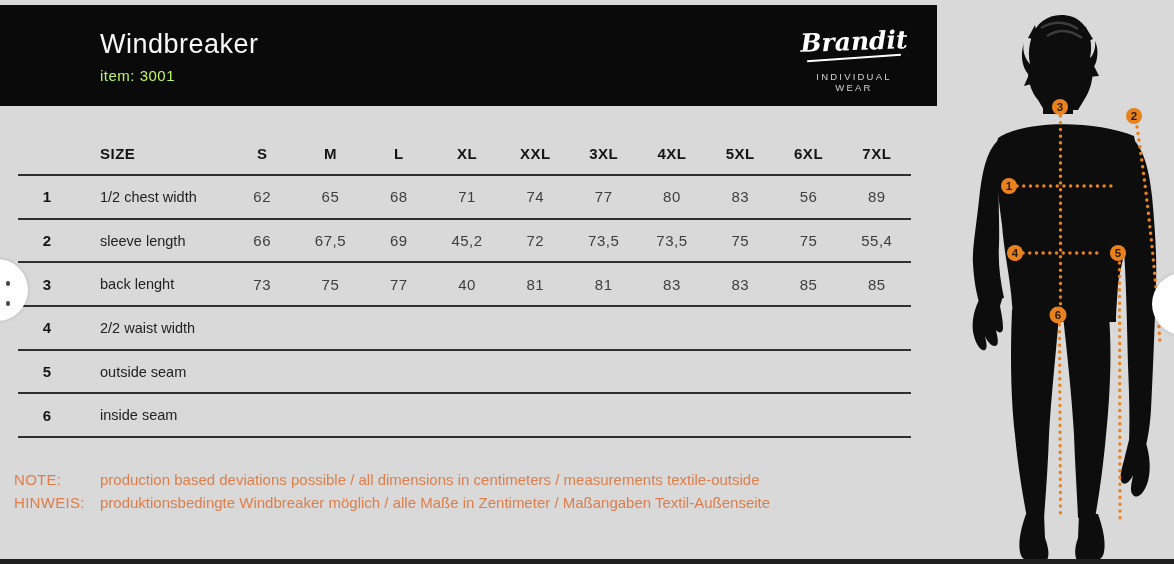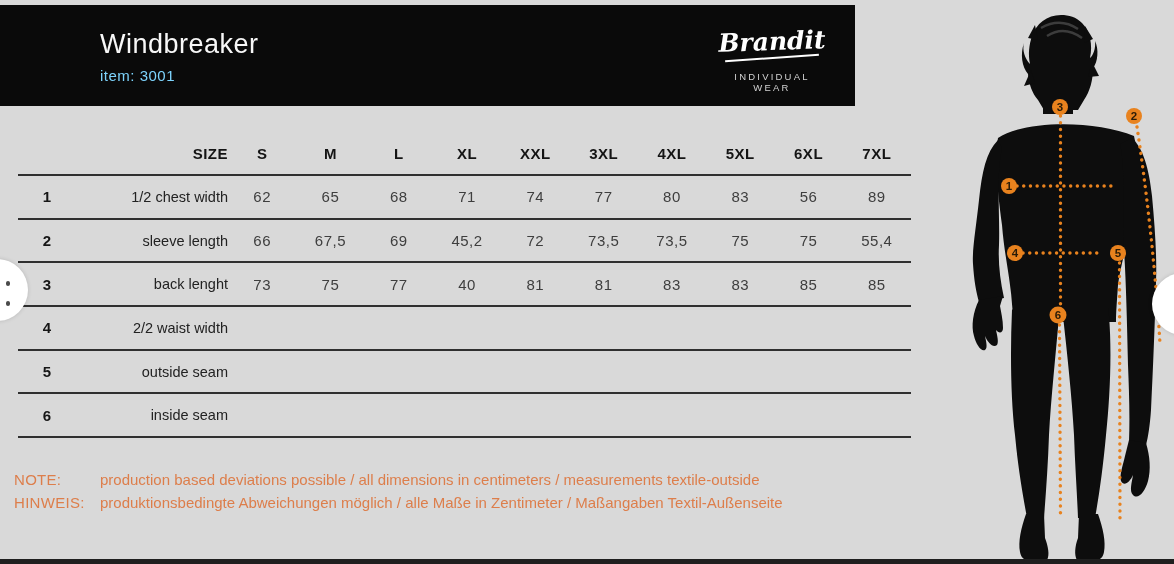--- a/index.html
+++ b/index.html
@@ -7,47 +7,47 @@
     width:1174px;height:564px;
     background:#d9d9d9;
     font-family:"Liberation Sans", sans-serif;
     position:relative;
     overflow:hidden;
   }
   .page{position:absolute;inset:0;}
 
   
   .topbar{
-    position:absolute;left:0;top:5px;width:855px;height:101px;
+    position:absolute;left:0;top:5px;width:937px;height:101px;
     background:#0a0a0a;color:#f4f4f4;
   }
   .title-block{position:absolute;left:100px;top:24px;}
   .page-title{font-size:27px;letter-spacing:.5px;color:#f7f7f7;}
-  .item-number{font-size:15px;margin-top:7px;color:#7dd3fc;letter-spacing:.5px;}
+  .item-number{font-size:15px;margin-top:7px;color:#bef264;letter-spacing:.5px;}
   .brand{position:absolute;right:28px;top:22px;width:110px;text-align:center;}
   .brand-name{
     font-family:"DejaVu Serif", serif;font-style:italic;font-weight:bold;
     font-size:25px;color:#ffffff;transform:rotate(-2deg);
   }
   .brand-underline{width:94px;height:2px;background:#ffffff;margin:1px auto 0 auto;transform:rotate(-4deg);}
   .brand-tag{font-size:9.5px;letter-spacing:2.2px;color:#d2d2d2;margin-top:12px;}
 
   
   .size-table{position:absolute;left:18px;top:133px;width:893px;}
   .trow{
     display:grid;
     grid-template-columns:82px 128px repeat(10,1fr);
     align-items:center;
     height:41.7px;
     border-bottom:2px solid #2f2f2f;
   }
   .trow.thead{height:41px;}
   .c{white-space:nowrap;}
   .c.num{font-weight:bold;font-size:15px;color:#161616;text-align:center;padding-right:24px;}
-  .c.label{font-size:14.5px;color:#222222;text-align:right;}
+  .c.label{font-size:14.5px;color:#222222;text-align:left;}
   .thead .c.label{font-weight:bold;font-size:15px;color:#141414;letter-spacing:.5px;}
   .c.val{font-size:15px;color:#3e3e3e;text-align:center;letter-spacing:.5px;}
   .thead .c.val{font-weight:bold;font-size:15px;color:#141414;}
 
   
   .notes{position:absolute;left:14px;top:468px;width:880px;}
   .note-line{display:grid;grid-template-columns:86px auto;line-height:23px;font-size:15px;color:#dd7e4b;}
   .note-line .nl-label{letter-spacing:.3px;}
 
   
@@ -187,21 +187,21 @@
       </div>
     </div>
 
   <div class="notes">
     <div class="note-line">
       <span class="nl-label">NOTE:</span>
       <span class="nl-text">production based deviations possible / all dimensions in centimeters / measurements textile-outside</span>
     </div>
     <div class="note-line">
       <span class="nl-label">HINWEIS:</span>
-      <span class="nl-text">produktionsbedingte Abweichungen möglich / alle Maße in Zentimeter / Maßangaben Textil-Außenseite</span>
+      <span class="nl-text">produktionsbedingte Windbreaker möglich / alle Maße in Zentimeter / Maßangaben Textil-Außenseite</span>
     </div>
   </div>
 
   <div class="figure-wrap">
     <svg width="234" height="564" viewBox="0 0 234 564">
 
       <g fill="#0d0d0d">
 
         <path d="M121,15 C107,15 96,24 92,36 C89,45 88,54 90,64 C85,59 82,50 84,43
                  C80,54 82,67 88,74 C89,84 92,93 98,100 L104,110 L138,110 L144,100

